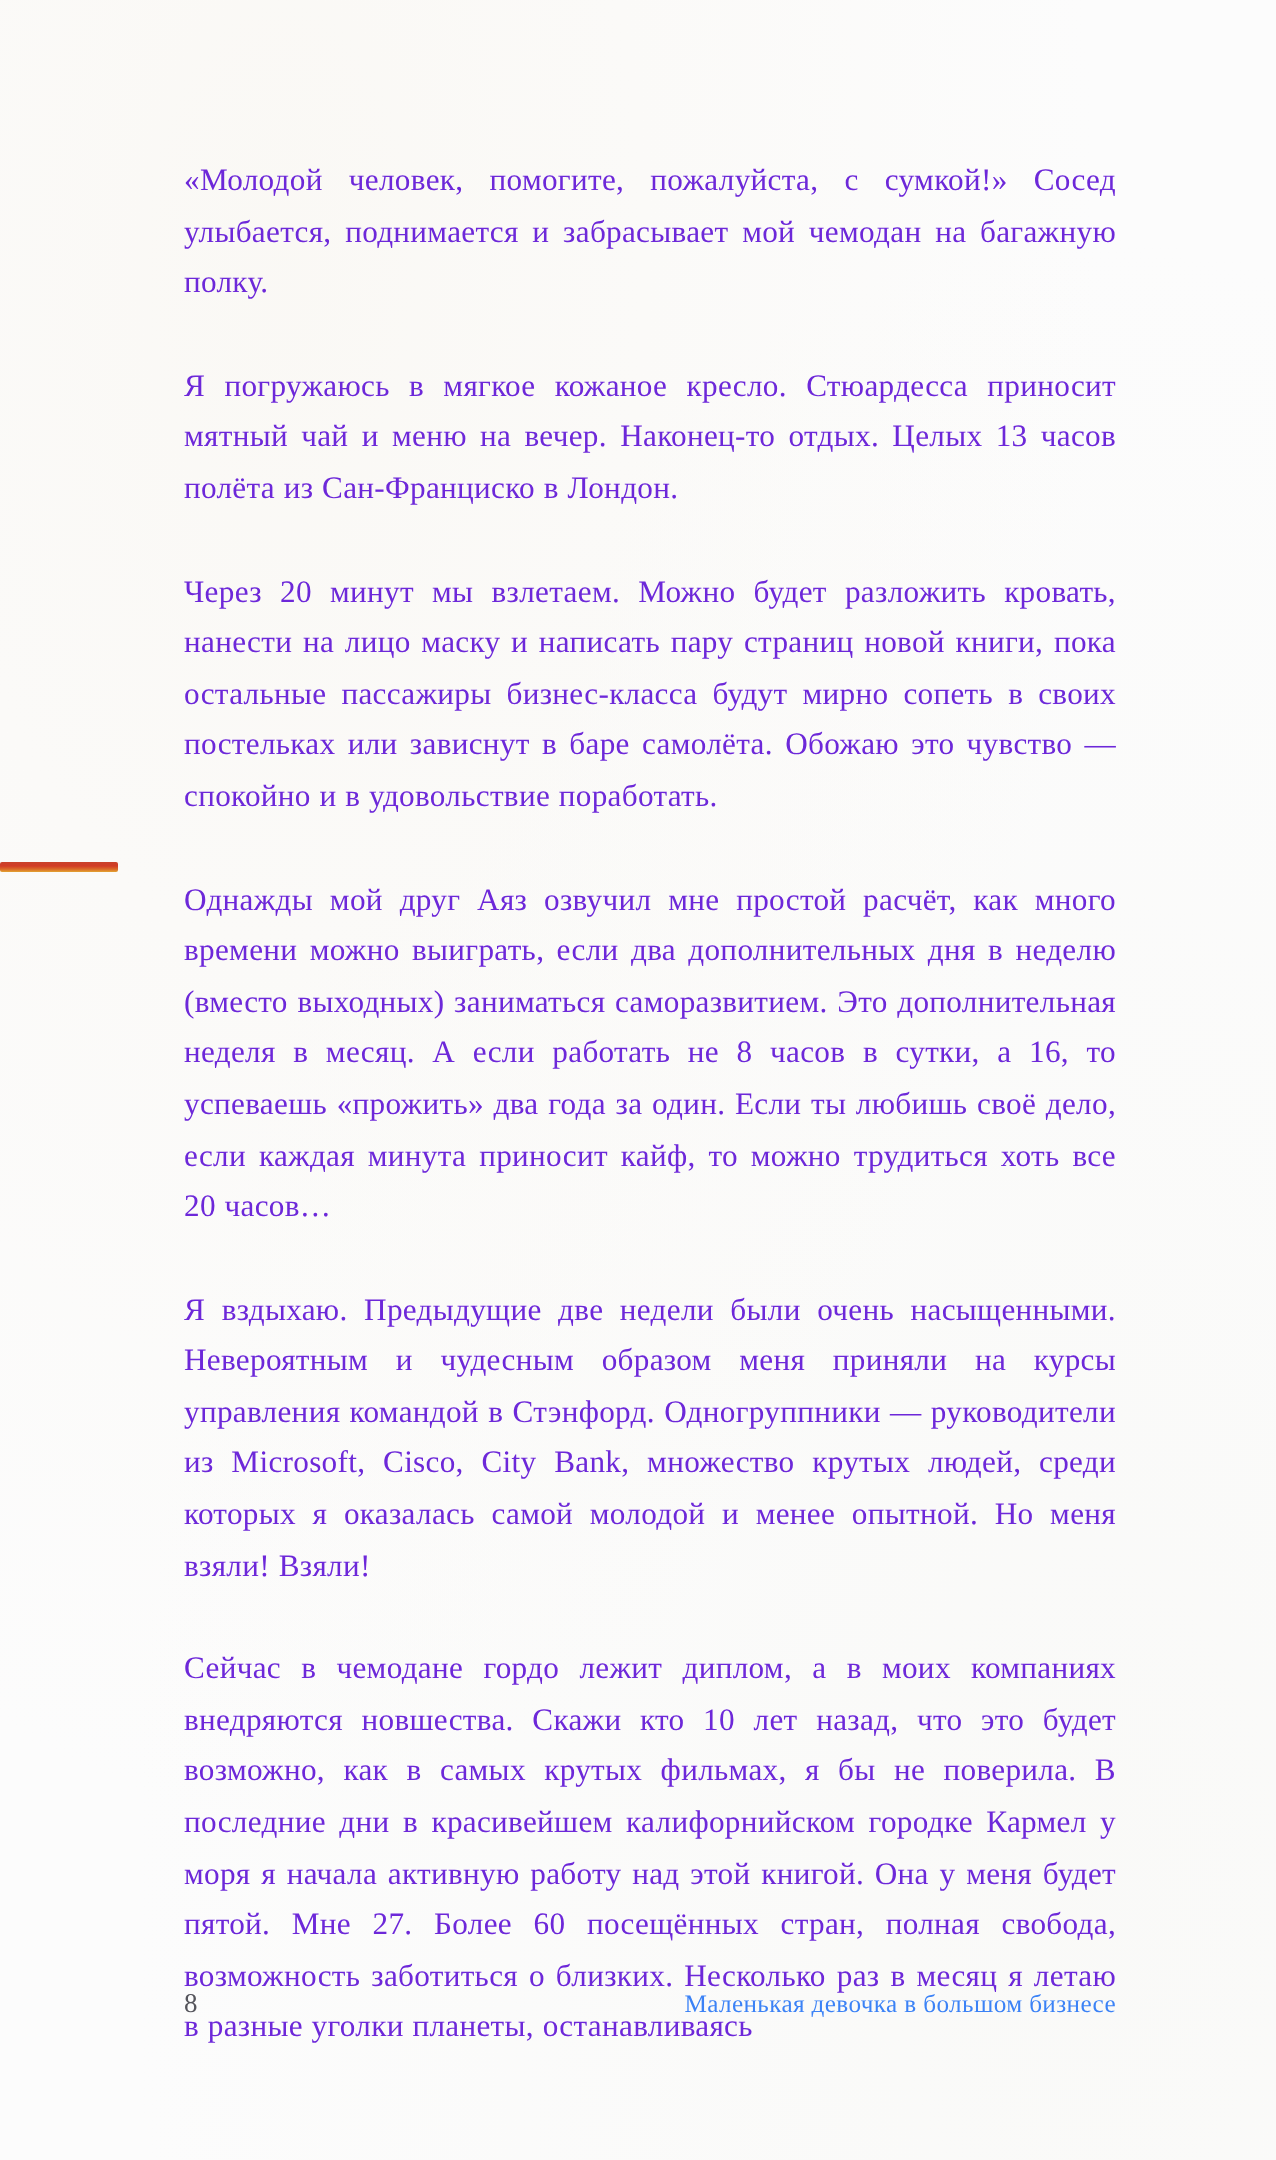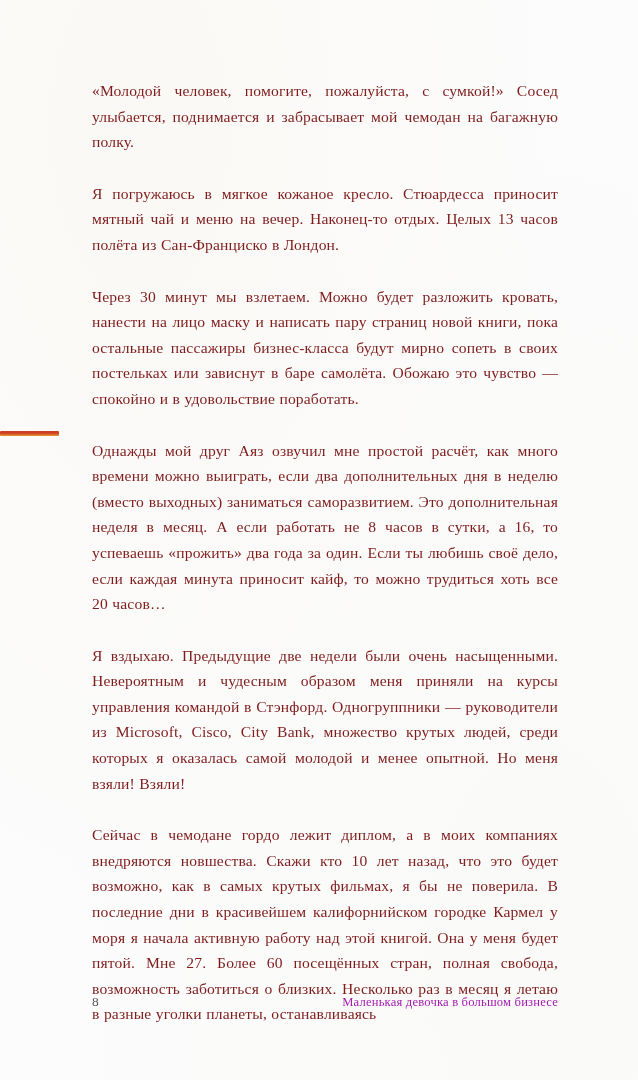--- a/index.html
+++ b/index.html
@@ -41,21 +41,21 @@
     width: 466px;
   }
 
   p.para {
     margin: 0 0 26px 0;
     font-size: 15.6px;
     line-height: 25.6px;
     text-align: justify;
     text-justify: inter-word;
     letter-spacing: 0.01em;
-    color: #7f1d1d;
+    color: #6d28d9;
     hyphens: manual;
     word-spacing: 0.02em;
   }
   p.para:last-child {
     margin-bottom: 0;
   }
 
   
   .margin-mark {
     position: absolute;
@@ -82,41 +82,41 @@
     align-items: center;
     justify-content: space-between;
   }
   .folio {
     font-size: 13.5px;
     color: #55555c;
     letter-spacing: 0.02em;
   }
   .running-title {
     font-size: 12.6px;
-    color: #a21caf;
+    color: #3b82f6;
     letter-spacing: 0.015em;
     white-space: nowrap;
   }
   .footer-spacer {
     flex: 1 1 auto;
   }
 </style>
 </head>
 <body>
 
 <div class="page">
 
   <div class="paper-grain"></div>
 
   <div class="margin-mark"></div>
 
   <div class="text-column">
     <p class="para">«Молодой человек, помогите, пожалуйста, с сумкой!» Сосед улыбается, поднимается и забрасывает мой чемодан на багажную полку.</p>
     <p class="para">Я погружаюсь в мягкое кожаное кресло. Стюардесса приносит мятный чай и меню на вечер. Наконец-то отдых. Целых 13 часов полёта из Сан-Франциско в Лондон.</p>
-    <p class="para">Через 30 минут мы взлетаем. Можно будет разложить кровать, нанести на лицо маску и написать пару страниц новой книги, пока остальные пассажиры бизнес-класса будут мирно сопеть в своих постельках или зависнут в баре самолёта. Обожаю это чувство — спокойно и в удовольствие поработать.</p>
+    <p class="para">Через 20 минут мы взлетаем. Можно будет разложить кровать, нанести на лицо маску и написать пару страниц новой книги, пока остальные пассажиры бизнес-класса будут мирно сопеть в своих постельках или зависнут в баре самолёта. Обожаю это чувство — спокойно и в удовольствие поработать.</p>
     <p class="para">Однажды мой друг Аяз озвучил мне простой расчёт, как много времени можно выиграть, если два дополнительных дня в неделю (вместо выходных) заниматься саморазвитием. Это дополнительная неделя в месяц. А если работать не 8 часов в сутки, а 16, то успеваешь «прожить» два года за один. Если ты любишь своё дело, если каждая минута приносит кайф, то можно трудиться хоть все 20 часов…</p>
     <p class="para">Я вздыхаю. Предыдущие две недели были очень насыщенными. Невероятным и чудесным образом меня приняли на курсы управления командой в Стэнфорд. Одногруппники — руководители из Microsoft, Cisco, City Bank, множество крутых людей, среди которых я оказалась самой молодой и менее опытной. Но меня взяли! Взяли!</p>
     <p class="para">Сейчас в чемодане гордо лежит диплом, а в моих компаниях внедряются новшества. Скажи кто 10 лет назад, что это будет возможно, как в самых крутых фильмах, я бы не поверила. В последние дни в красивейшем калифорнийском городке Кармел у моря я начала активную работу над этой книгой. Она у меня будет пятой. Мне 27. Более 60 посещённых стран, полная свобода, возможность заботиться о близких. Несколько раз в месяц я летаю в разные уголки планеты, останавливаясь</p>
   </div>
 
   <div class="footer">
     <span class="folio">8</span>
     <span class="footer-spacer"></span>
     <span class="running-title">Маленькая девочка в большом бизнесе</span>
   </div>

